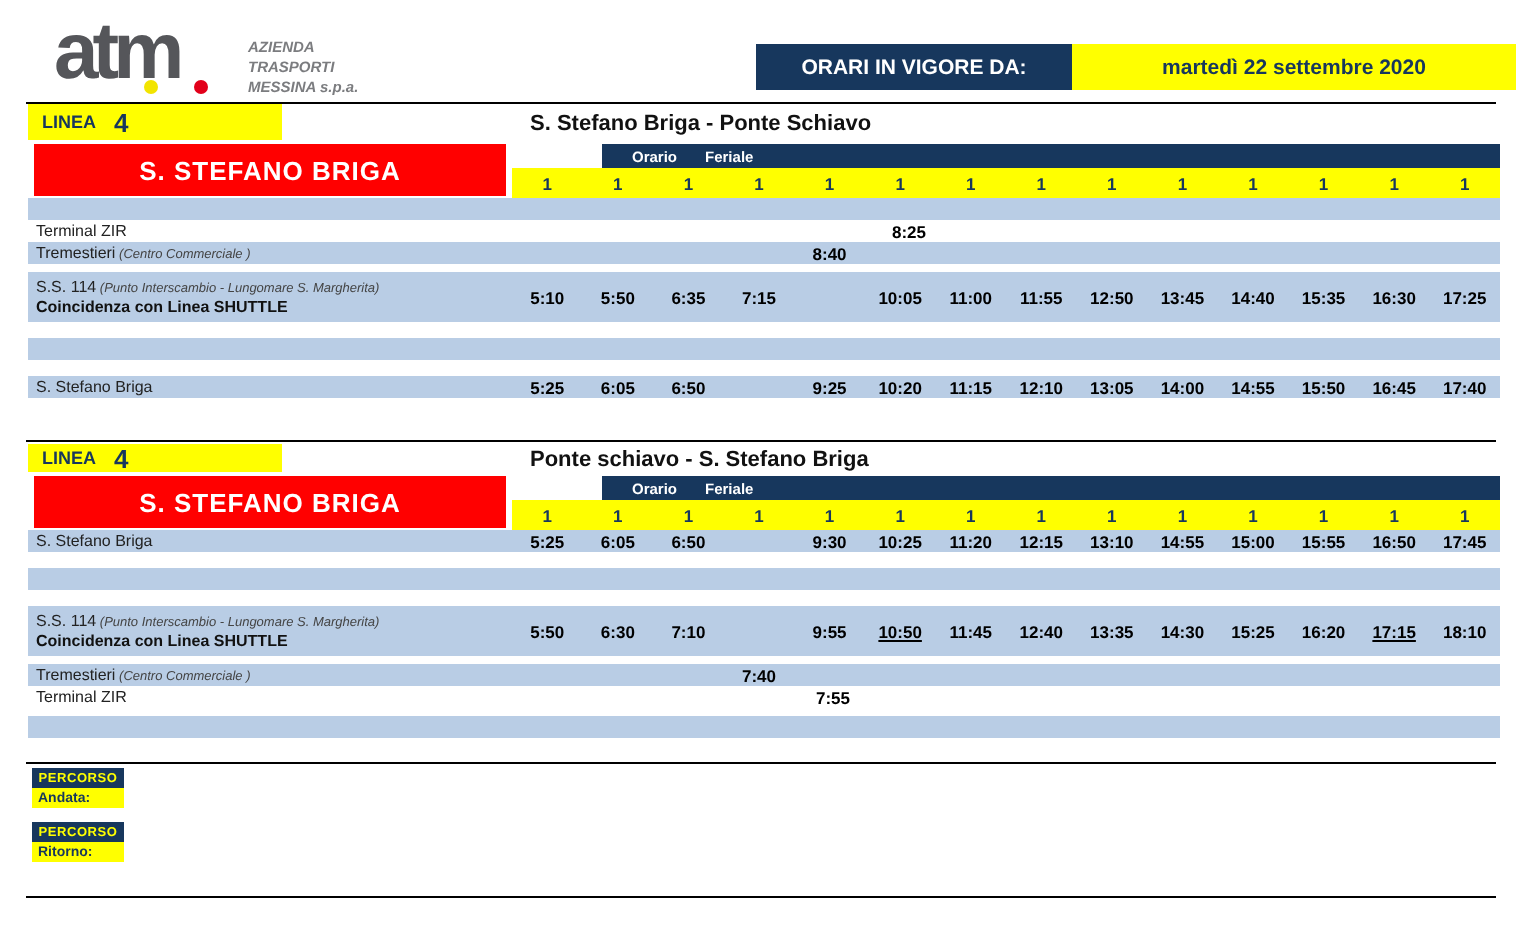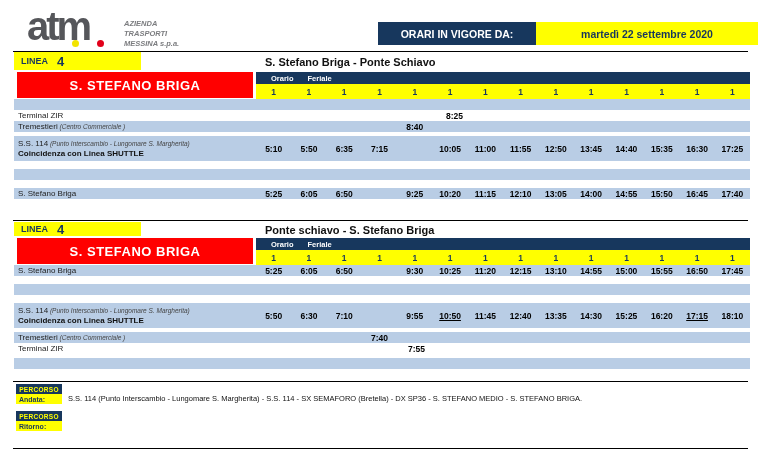--- a/index.html
+++ b/index.html
@@ -26,21 +26,21 @@
   .ttable.t0{top:52px}.ttable.t1{top:222px}
   .t-head1{position:relative;height:20px;}
   .t1 .t-head1{height:16px;}
   .linea-box{position:absolute;left:0;top:0;bottom:2px;width:127px;background:#ffff00;color:#17375d;display:flex;align-items:center;padding-left:7px;box-sizing:border-box;}
   .linea-label{font-size:9px;font-weight:bold;}
   .linea-num{font-size:13px;font-weight:bold;margin-left:9px;}
   .t-title{position:absolute;left:251px;top:0;bottom:0;display:flex;align-items:center;font-size:11px;font-weight:bold;color:#111;}
   .t-head2{position:relative;height:27px;}
   .terminus{position:absolute;left:3px;top:0;width:236px;height:26px;background:#ff0000;color:#fff;font-weight:bold;font-size:13px;display:flex;align-items:center;justify-content:center;letter-spacing:.5px;}
   .t-right{position:absolute;left:242px;right:0;top:0;height:27px;}
-  .orario-bar{height:12px;background:#17375d;color:#fff;font-size:7.5px;font-weight:bold;display:flex;align-items:center;padding-left:15px;gap:14px;box-sizing:border-box;}
+  .orario-bar{height:12px;background:#17375d;color:#fff;font-size:7.5px;font-weight:bold;display:flex;align-items:center;padding-left:15px;gap:14px;box-sizing:border-box;margin-left:45px;}
   .ones-bar{height:15px;background:#ffff00;display:grid;grid-template-columns:repeat(14,1fr);}
   .ones-bar span{display:flex;align-items:center;justify-content:center;font-size:8.5px;font-weight:bold;color:#17375d;}
 
   .t-row{display:grid;grid-template-columns:242px repeat(14,1fr);min-height:11px;align-items:center;}
   .t-row.blue{background:#b9cde5;}
   .t-row.white{background:#ffffff;gap:38px;}
   .t-row.tall{min-height:25px;}
   .t-label{padding-left:4px;font-size:8px;color:#222;line-height:1.2;}
   .t-label .note{font-size:6.5px;font-style:italic;color:#444;}
   .t-label .lbl2{font-weight:bold;font-size:8px;color:#111;}
@@ -375,21 +375,20 @@
         <div class="t-cell"></div>
         <div class="t-cell"></div>
       </div>
     </div>
   </div>
 
 <div class="route r0">
   <div class="route-tag">PERCORSO</div>
   <div class="route-dir">Andata:</div>
   <div class="route-text">
-    <div>S.S. 114 (Punto Interscambio - Lungomare S. Margherita) - S.S. 114 - SX SEMAFORO (Bretella) - DX SP36 - S. STEFANO MEDIO - S. STEFANO BRIGA.</div>
   </div>
 </div>
 
 <div class="route r1">
   <div class="route-tag">PERCORSO</div>
   <div class="route-dir">Ritorno:</div>
   <div class="route-text">
   </div>
 </div>
 

